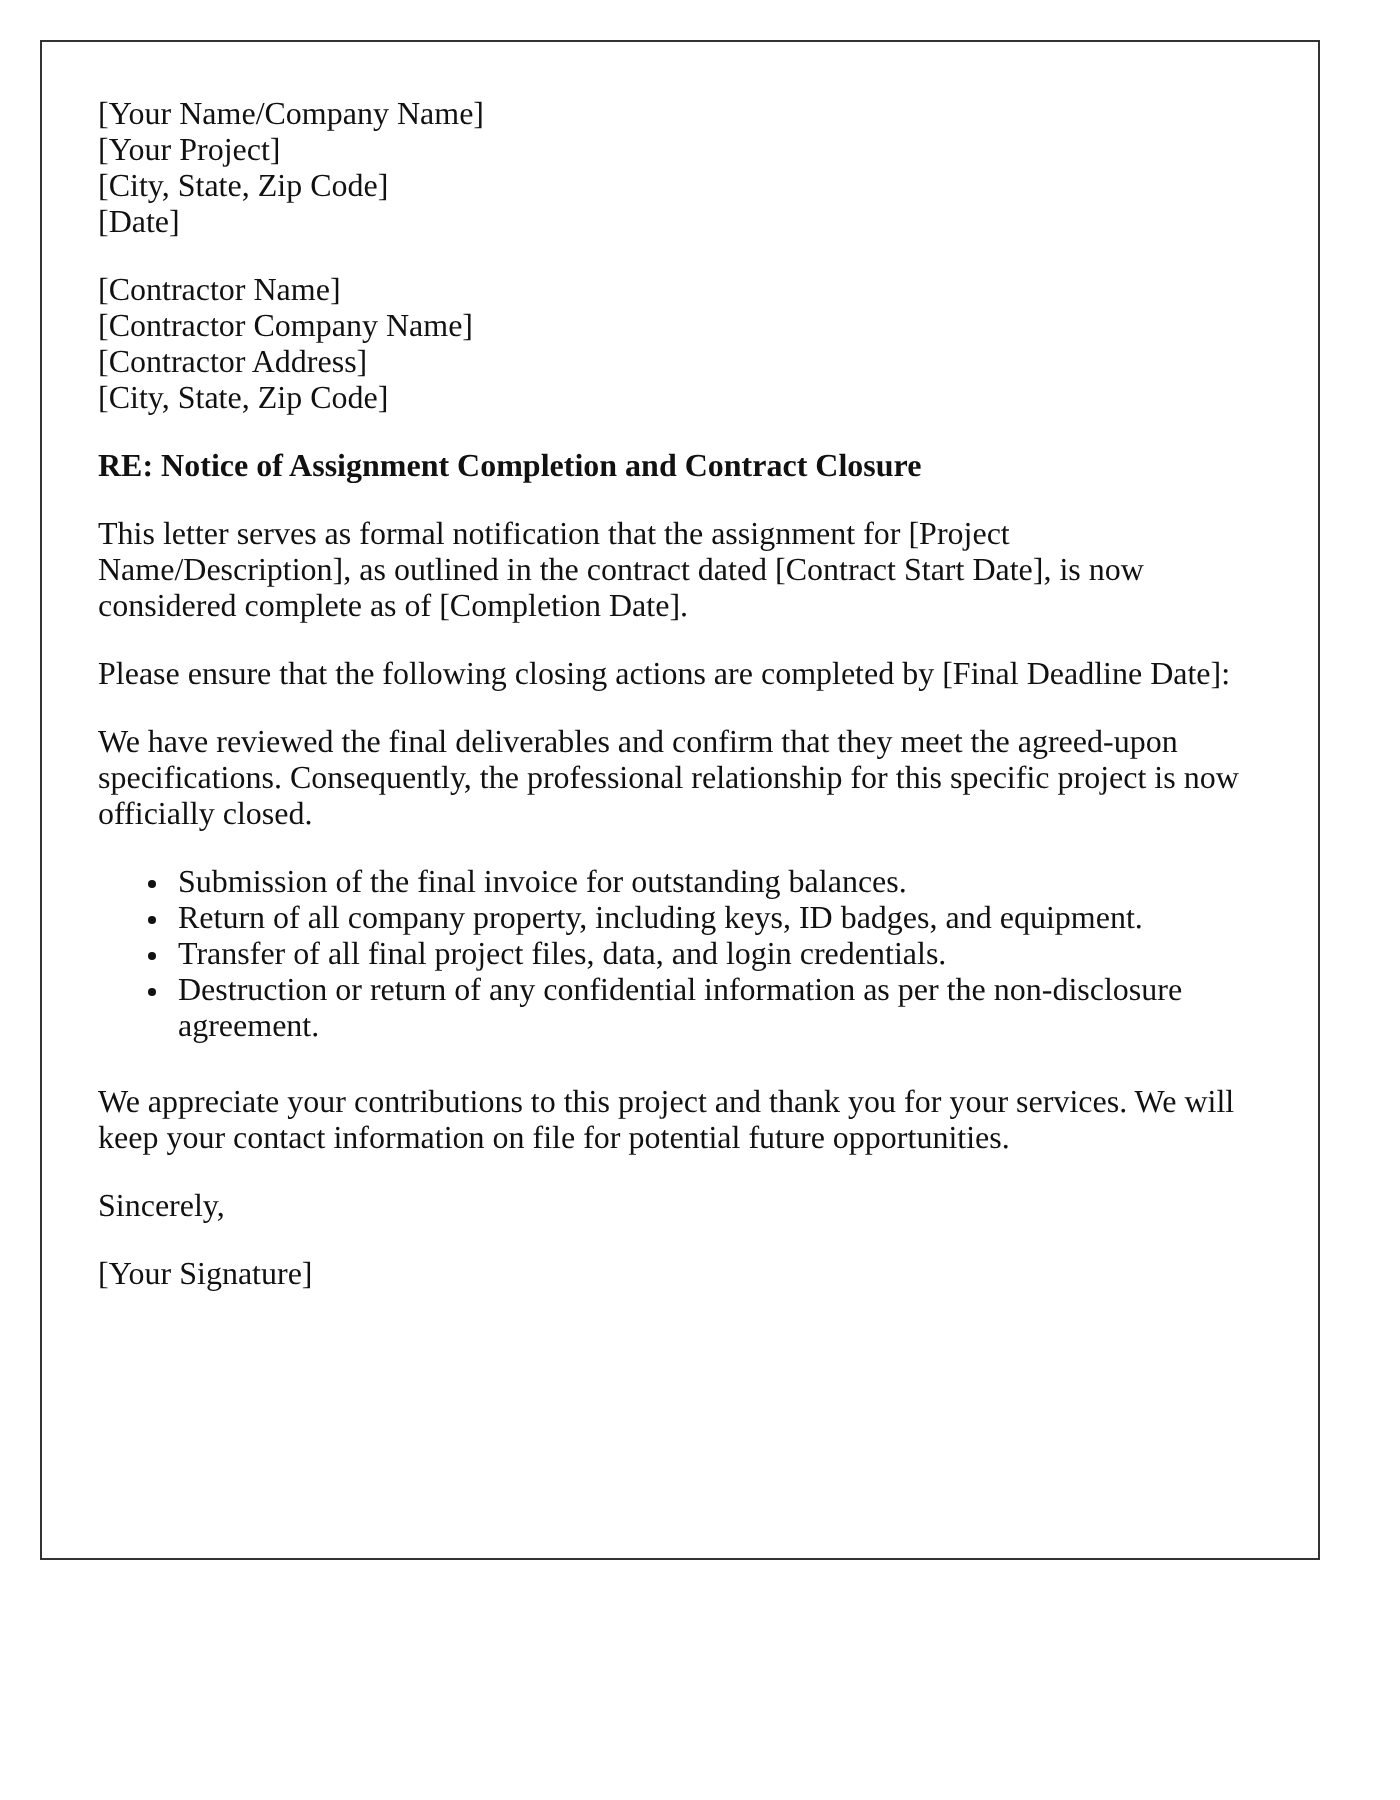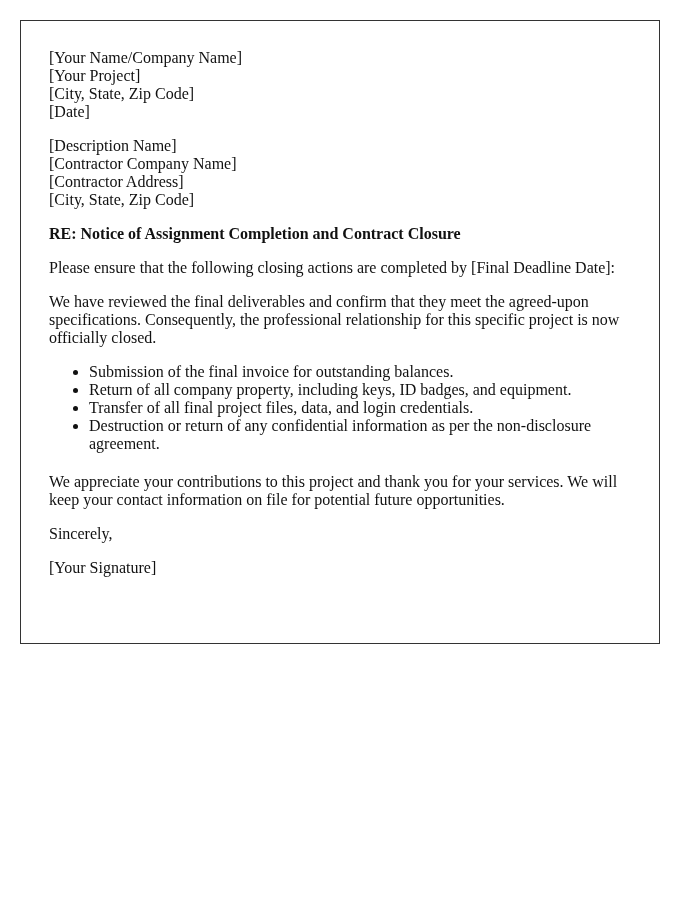--- a/index.html
+++ b/index.html
@@ -14,21 +14,21 @@
       font-family: "Liberation Serif", "DejaVu Serif", serif;
       color: #111111;
       font-size: 16px;
       line-height: 18px;
     }
     .letter {
       position: absolute;
       left: 20px;
       top: 20px;
       width: 640px;
-      height: 624px;
+      height: 760px;
       border: 1px solid #333333;
       box-sizing: border-box;
       padding: 28px 28px 0 28px;
     }
     .block {
       margin: 0 0 16px 0;
     }
     .line {
       display: block;
       white-space: nowrap;
@@ -59,29 +59,30 @@
 <div class="letter">
 
   <div class="block">
     <span class="line">[Your Name/Company Name]</span>
     <span class="line">[Your Project]</span>
     <span class="line">[City, State, Zip Code]</span>
     <span class="line">[Date]</span>
   </div>
 
   <div class="block">
-    <span class="line">[Description Name]</span>
+    <span class="line">[Contractor Name]</span>
     <span class="line">[Contractor Company Name]</span>
     <span class="line">[Contractor Address]</span>
     <span class="line">[City, State, Zip Code]</span>
   </div>
 
   <div class="subject">RE: Notice of Assignment Completion and Contract Closure</div>
 
 
+  <p class="para">This letter serves as formal notification that the assignment for [Project Name/Description], as outlined in the contract dated [Contract Start Date], is now considered complete as of [Completion Date].</p>
 
   <p class="para">Please ensure that the following closing actions are completed by [Final Deadline Date]:</p>
 
   <p class="para">We have reviewed the final deliverables and confirm that they meet the agreed-upon specifications. Consequently, the professional relationship for this specific project is now officially closed.</p>
 
   <ul class="actions">
     <li>Submission of the final invoice for outstanding balances.</li>
     <li>Return of all company property, including keys, ID badges, and equipment.</li>
     <li>Transfer of all final project files, data, and login credentials.</li>
     <li>Destruction or return of any confidential information as per the non-disclosure agreement.</li>

